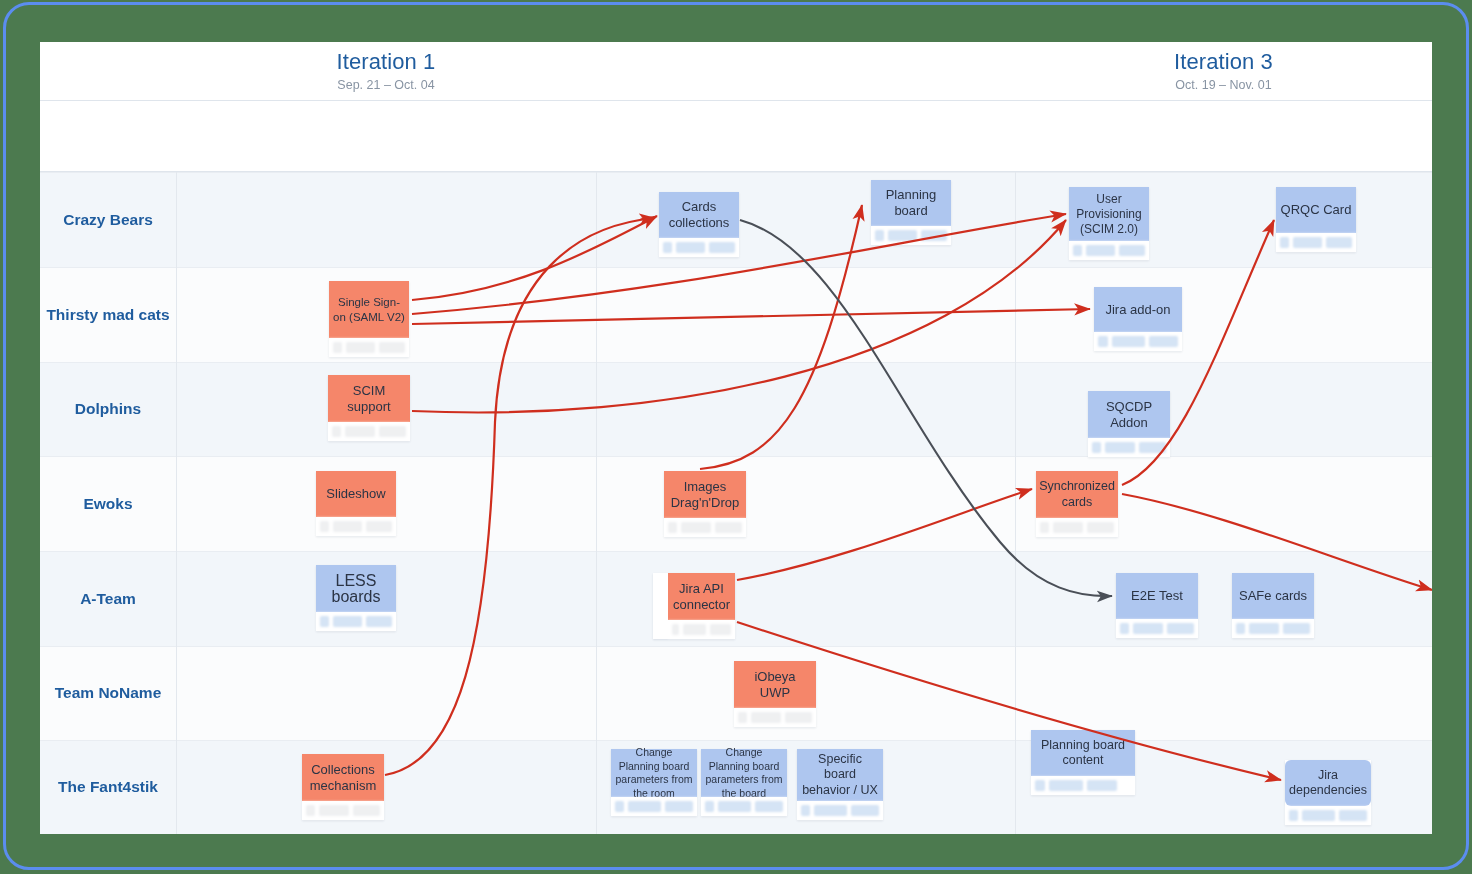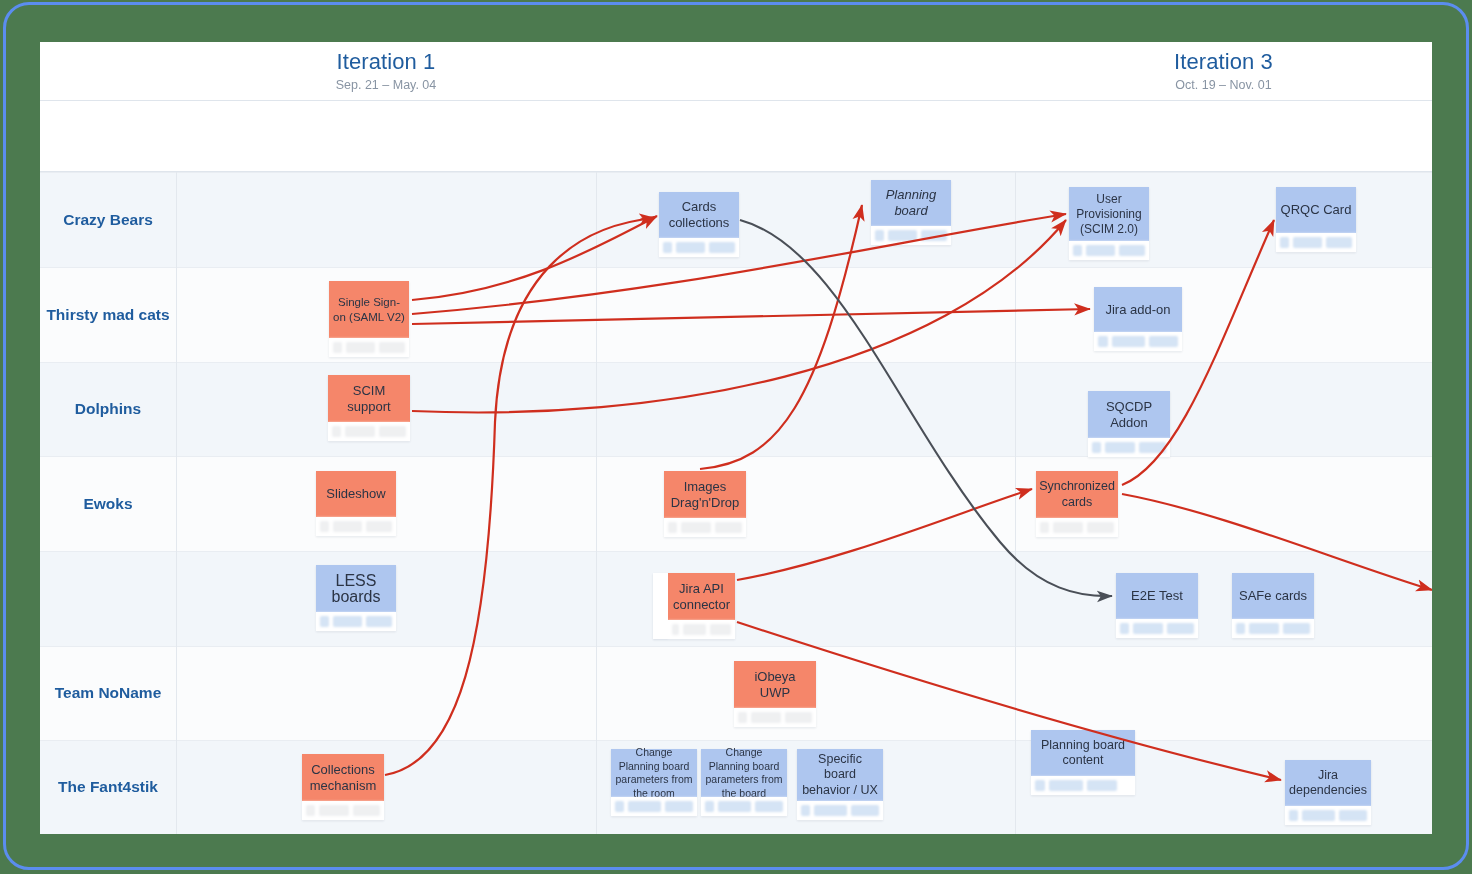--- a/index.html
+++ b/index.html
@@ -165,21 +165,21 @@
 
   <div id="col-seps">
       <div class="col-sep" style="left: 136px;"></div>
       <div class="col-sep" style="left: 556px;"></div>
       <div class="col-sep" style="left: 975px;"></div>
     </div>
 
   <div id="header-row">
       <div class="iter-head" style="left: 136px; width: 420px;">
         <div class="iter-title">Iteration 1</div>
-        <div class="iter-dates">Sep. 21 – May. 04</div>
+        <div class="iter-dates">Sep. 21 – Oct. 04</div>
       </div>
       <div class="iter-head" style="left: 975px; width: 417px;">
         <div class="iter-title">Iteration 3</div>
         <div class="iter-dates">Oct. 19 – Nov. 01</div>
       </div>
     </div>
   <div id="header-underline"></div>
 
   <div id="milestone-band"></div>
   <div id="safe-summit">
@@ -187,34 +187,35 @@
     <div class="ms-label">Summit</div>
     <div class="ms-tri"></div>
   </div>
   <div id="milestone-underline"></div>
 
   <div id="label-col">
       <div class="row-label" style="top: 0px; height: 95px;">Crazy Bears</div>
       <div class="row-label" style="top: 95px; height: 95px; text-align: right;">Thirsty mad cats</div>
       <div class="row-label" style="top: 190px; height: 94px;">Dolphins</div>
       <div class="row-label" style="top: 284px; height: 95px;">Ewoks</div>
+      <div class="row-label" style="top: 379px; height: 95px;">A-Team</div>
       <div class="row-label" style="top: 474px; height: 94px;">Team NoName</div>
       <div class="row-label" style="top: 568px; height: 94px;">The Fant4stik</div>
     </div>
 
   <div id="cards-layer">
       <div class="card blue" style="left: 619px; top: 150px; width: 80px;">
         <div class="card-body" style="height: 46px; font-size: 13px; line-height: 16px;">Cards collections</div>
         <div class="card-foot">
           <span class="chip c1"></span>
           <span class="chip c2"></span>
           <span class="chip c3"></span>
         </div>
       </div>
-      <div class="card blue" style="left: 831px; top: 138px; width: 80px; font-style: italic;">
+      <div class="card blue" style="left: 831px; top: 138px; width: 80px;">
         <div class="card-body" style="height: 46px; font-size: 13px; line-height: 16px;">Planning board</div>
         <div class="card-foot">
           <span class="chip c1"></span>
           <span class="chip c2"></span>
           <span class="chip c3"></span>
         </div>
       </div>
       <div class="card blue" style="left: 1029px; top: 145px; width: 80px;">
         <div class="card-body" style="height: 54px; font-size: 12px; line-height: 15px;">User Provisioning (SCIM 2.0)</div>
         <div class="card-foot">
@@ -361,21 +362,21 @@
       </div>
       <div class="card blue" style="left: 991px; top: 688px; width: 104px;">
         <div class="card-body" style="height: 46px; font-size: 12.5px; line-height: 15.5px;">Planning board content</div>
         <div class="card-foot">
           <span class="chip c1"></span>
           <span class="chip c2"></span>
           <span class="chip c3"></span>
         </div>
       </div>
       <div class="card blue" style="left: 1245px; top: 718px; width: 86px;">
-        <div class="card-body" style="height: 46px; font-size: 12.5px; line-height: 15.5px;">Jira dependencies</div>
+        <div class="card-body" style="height: 46px; font-size: 12.5px; line-height: 15.5px; border-radius: 6px;">Jira dependencies</div>
         <div class="card-foot">
           <span class="chip c1"></span>
           <span class="chip c2"></span>
           <span class="chip c3"></span>
         </div>
       </div>
     </div>
 
   <svg id="arrows" viewBox="0 0 1392 792" preserveAspectRatio="none">
     <defs>

